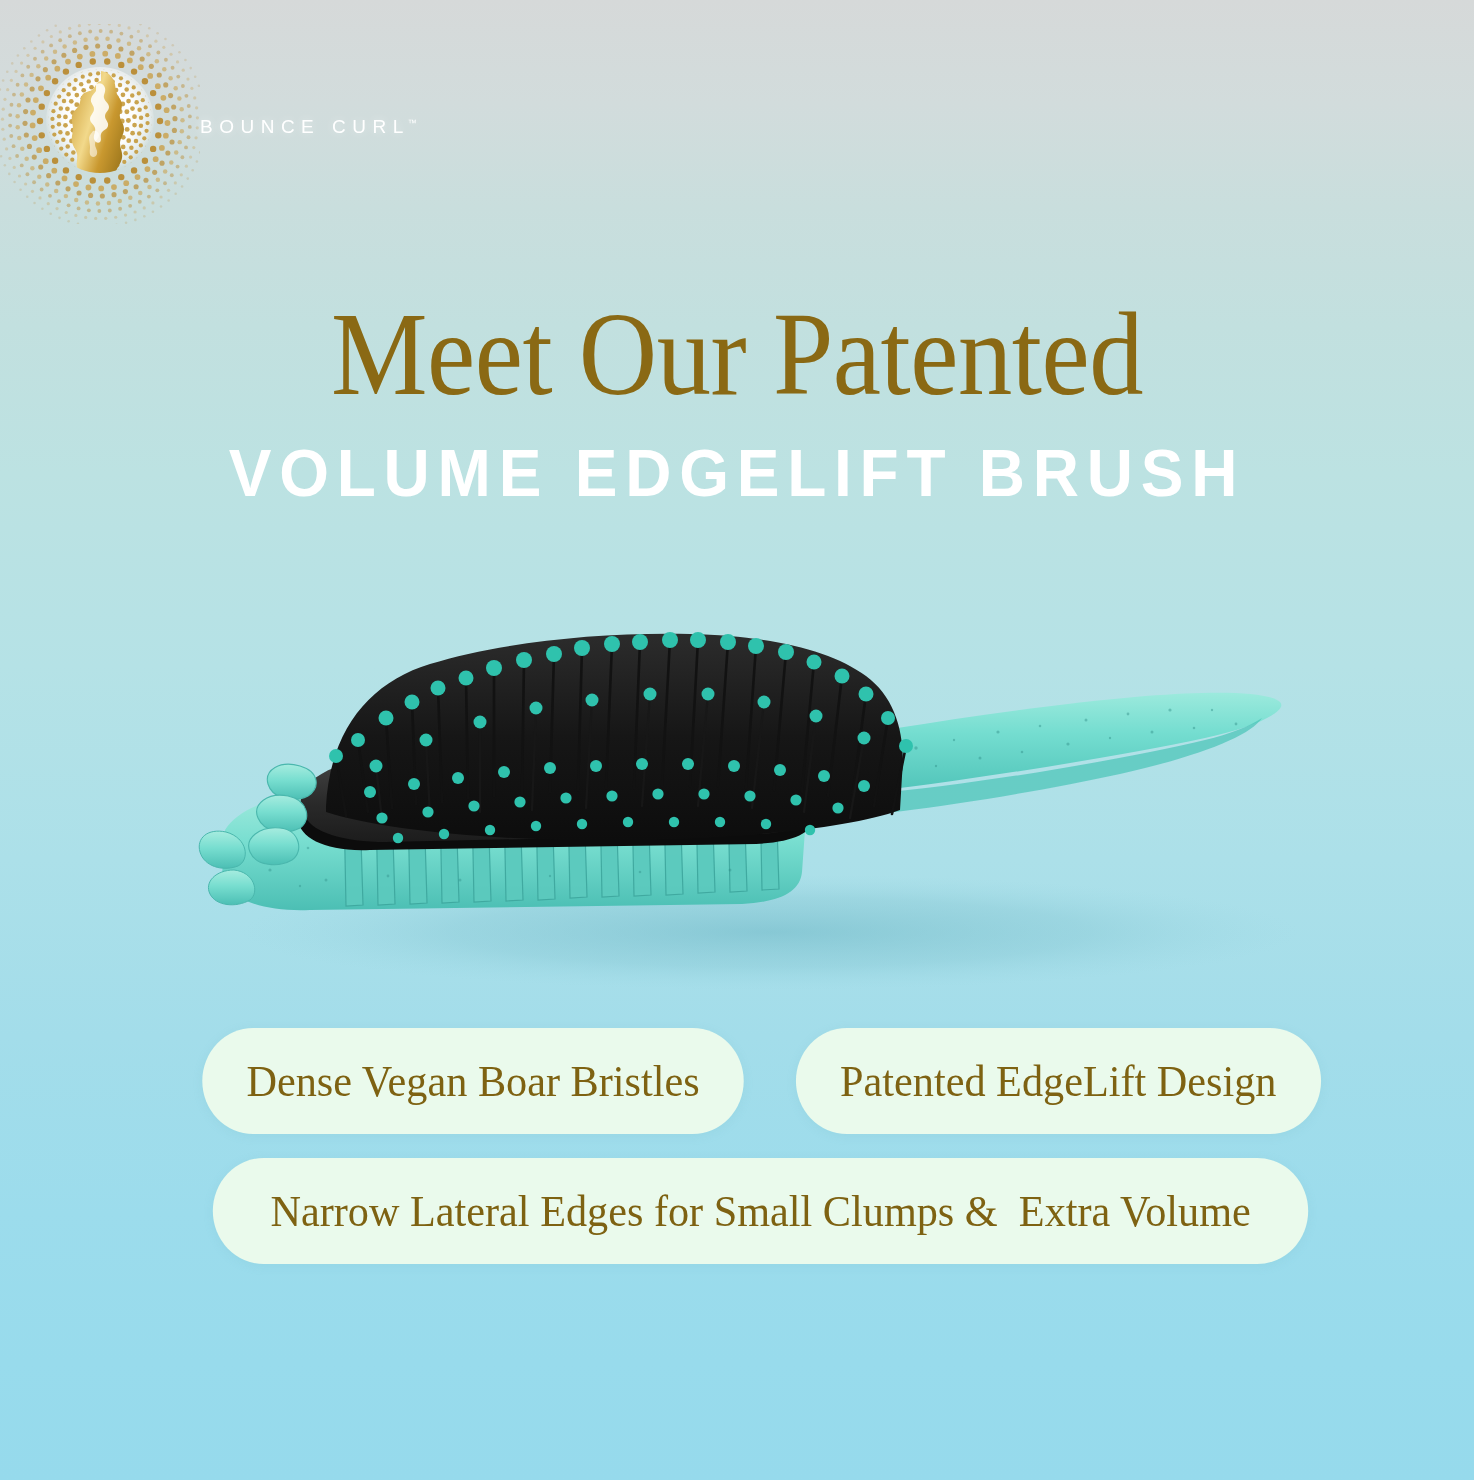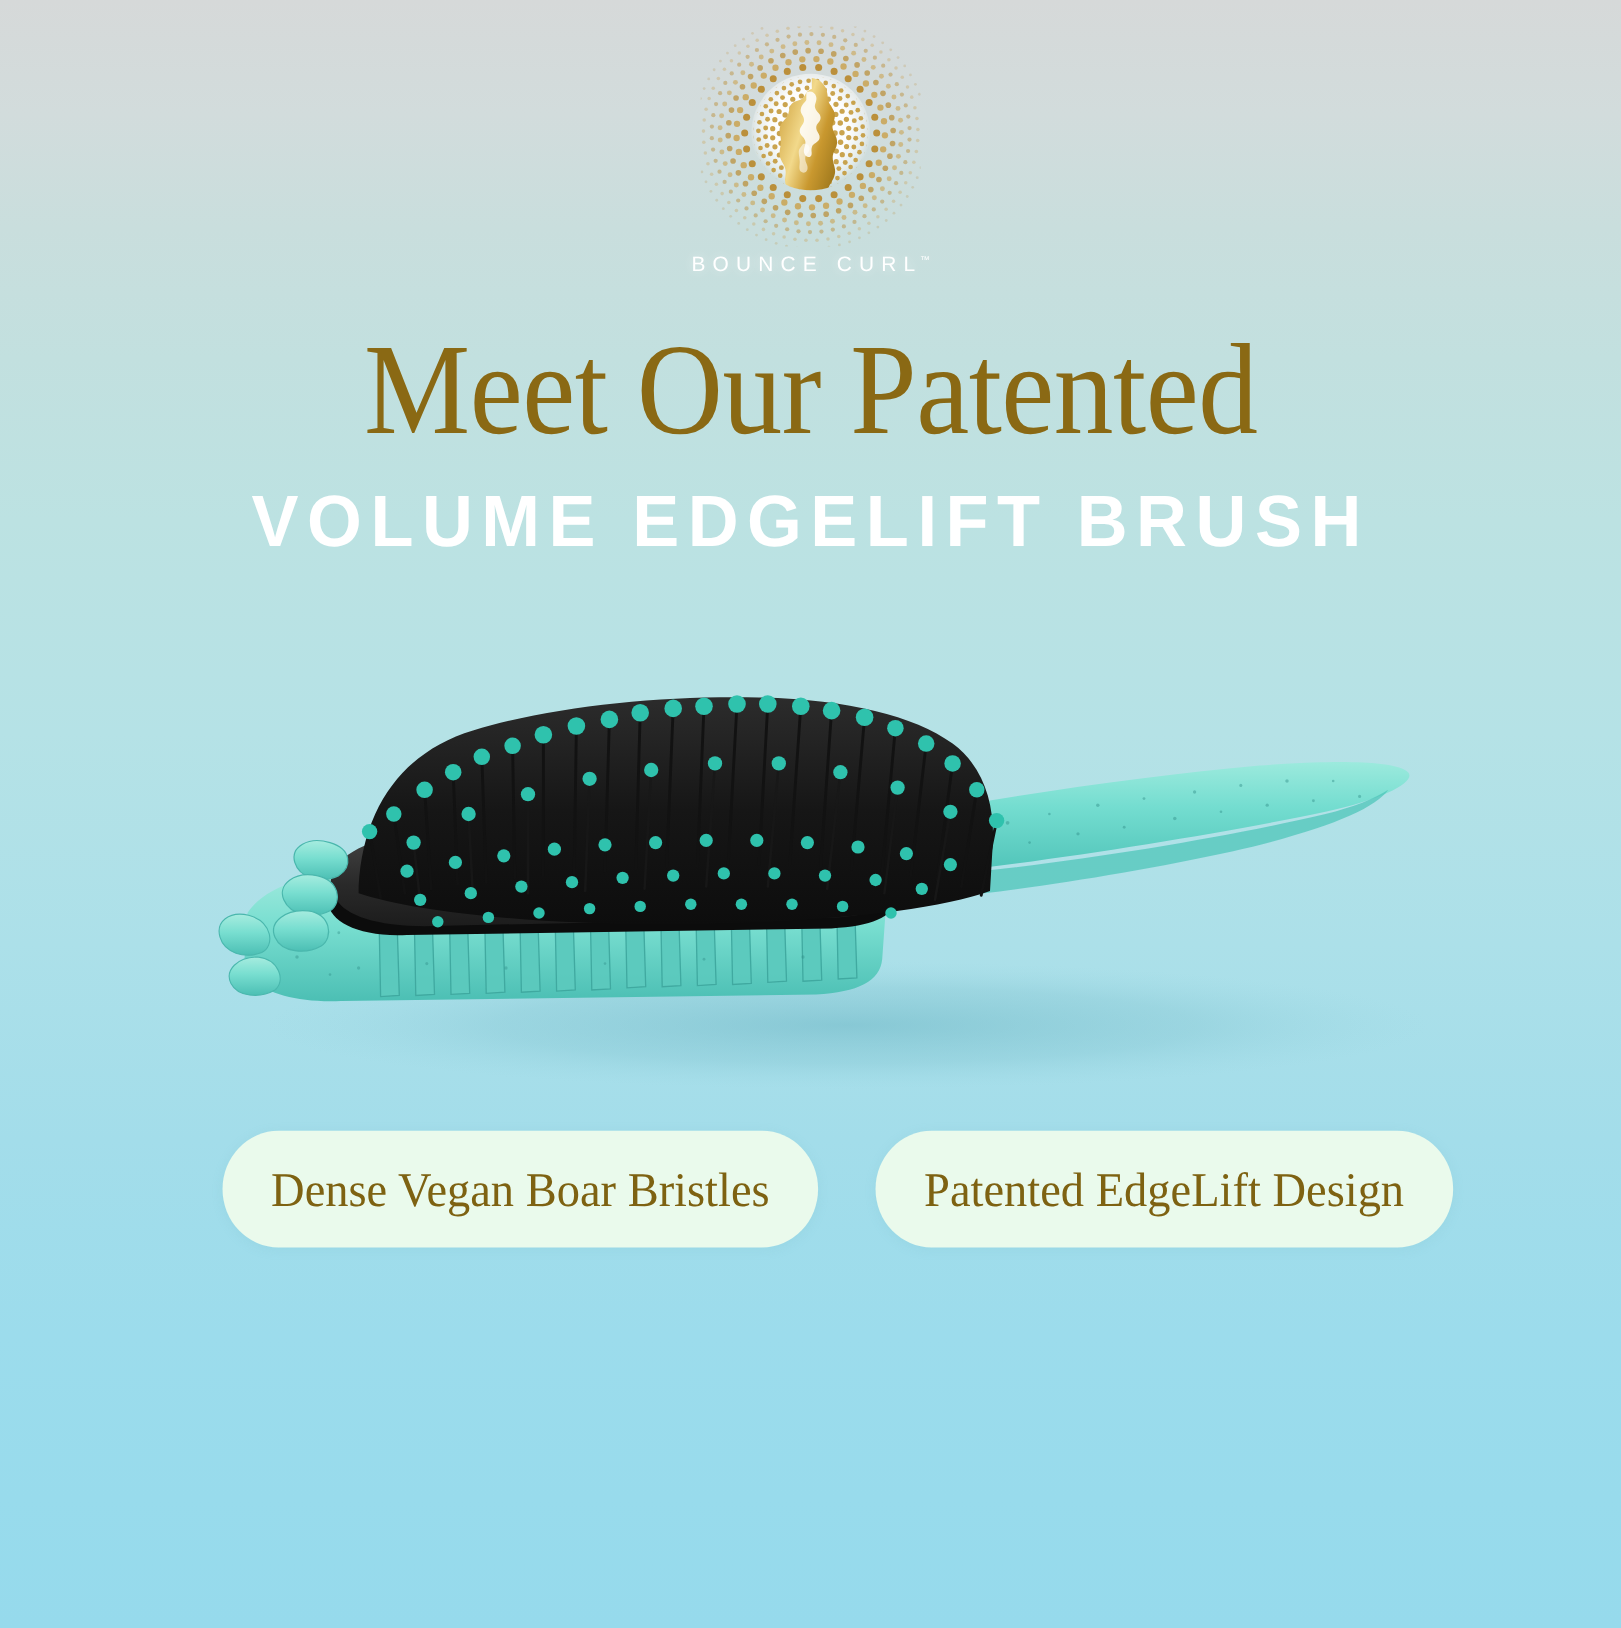--- a/index.html
+++ b/index.html
@@ -25,21 +25,21 @@
       #9cdcec 82%,
       #98dbec 92%,
       #96daec 100%);
     overflow:hidden;
   }
 
   
   #logo-block {
     position:absolute;
     left:0; right:0; top:24px;
-    display:flex; flex-direction:column; align-items:center;
+    display:flex; align-items:center;
   }
   .logo-mark {
     position:relative;
     width:200px; height:200px;
   }
   .logo-mark svg { display:block; width:200px; height:200px; }
 
   .brand-name {
     margin-top:6px;
     font-family:"Liberation Sans", sans-serif;
@@ -955,16 +955,19 @@
   </div>
 
   <div id="features">
 
     <div class="pill-row">
       <div class="pill">Dense Vegan Boar Bristles</div>
       <div class="pill">Patented EdgeLift Design</div>
     </div>
 
 
+    <div class="pill-row">
+      <div class="pill wide">Narrow Lateral Edges for Small Clumps &amp;  Extra Volume</div>
+    </div>
 
   </div>
 
 </div>
 
 </body></html>

